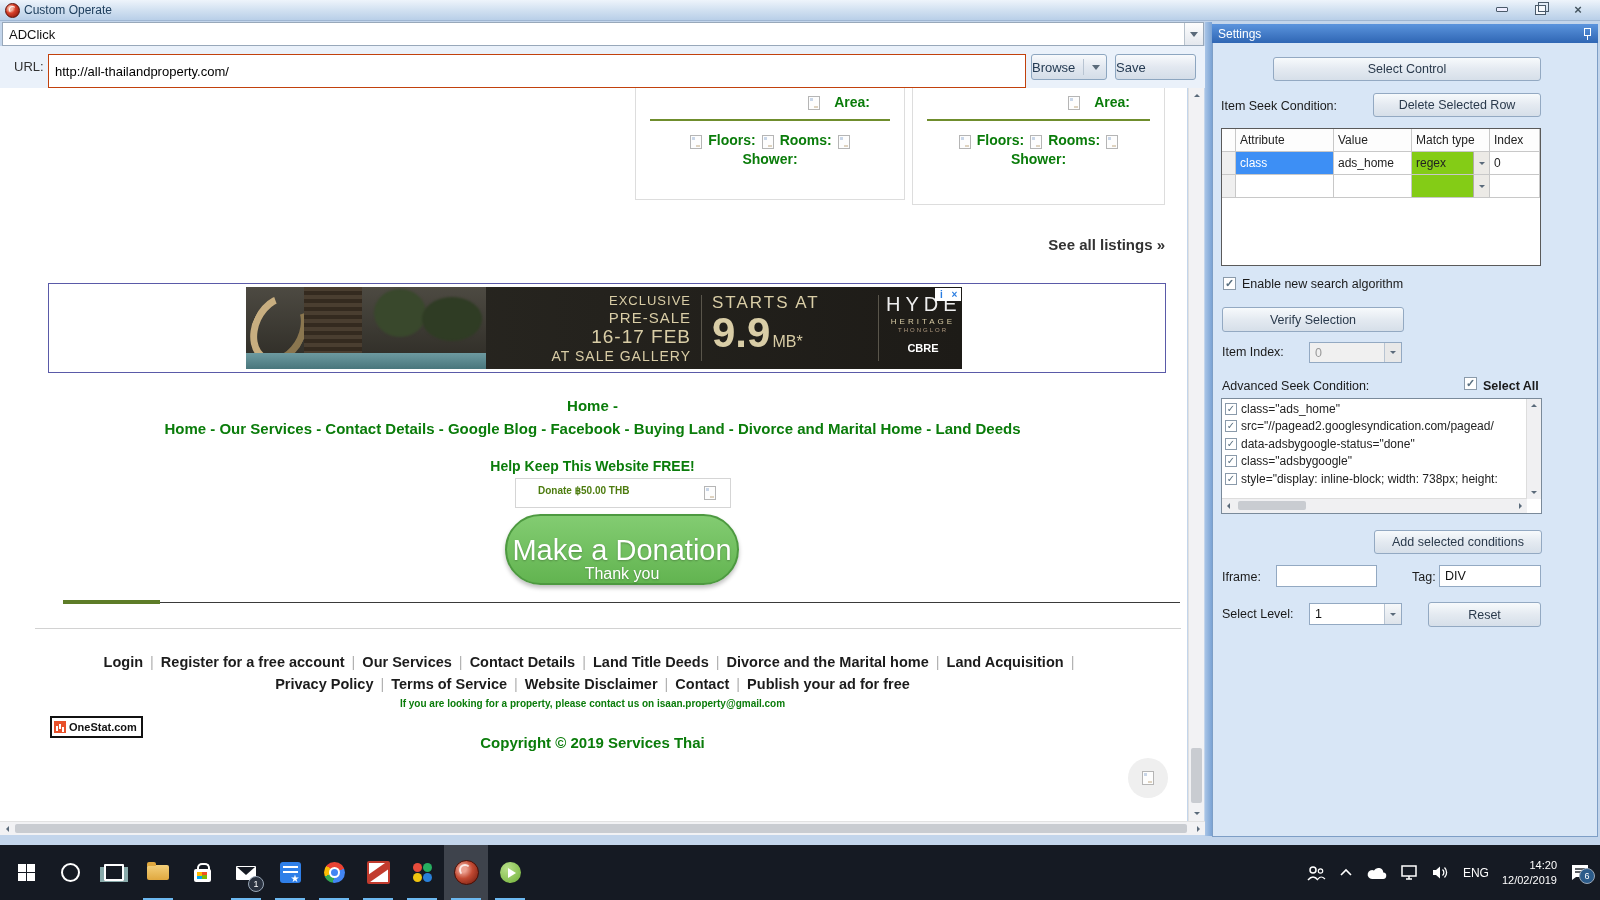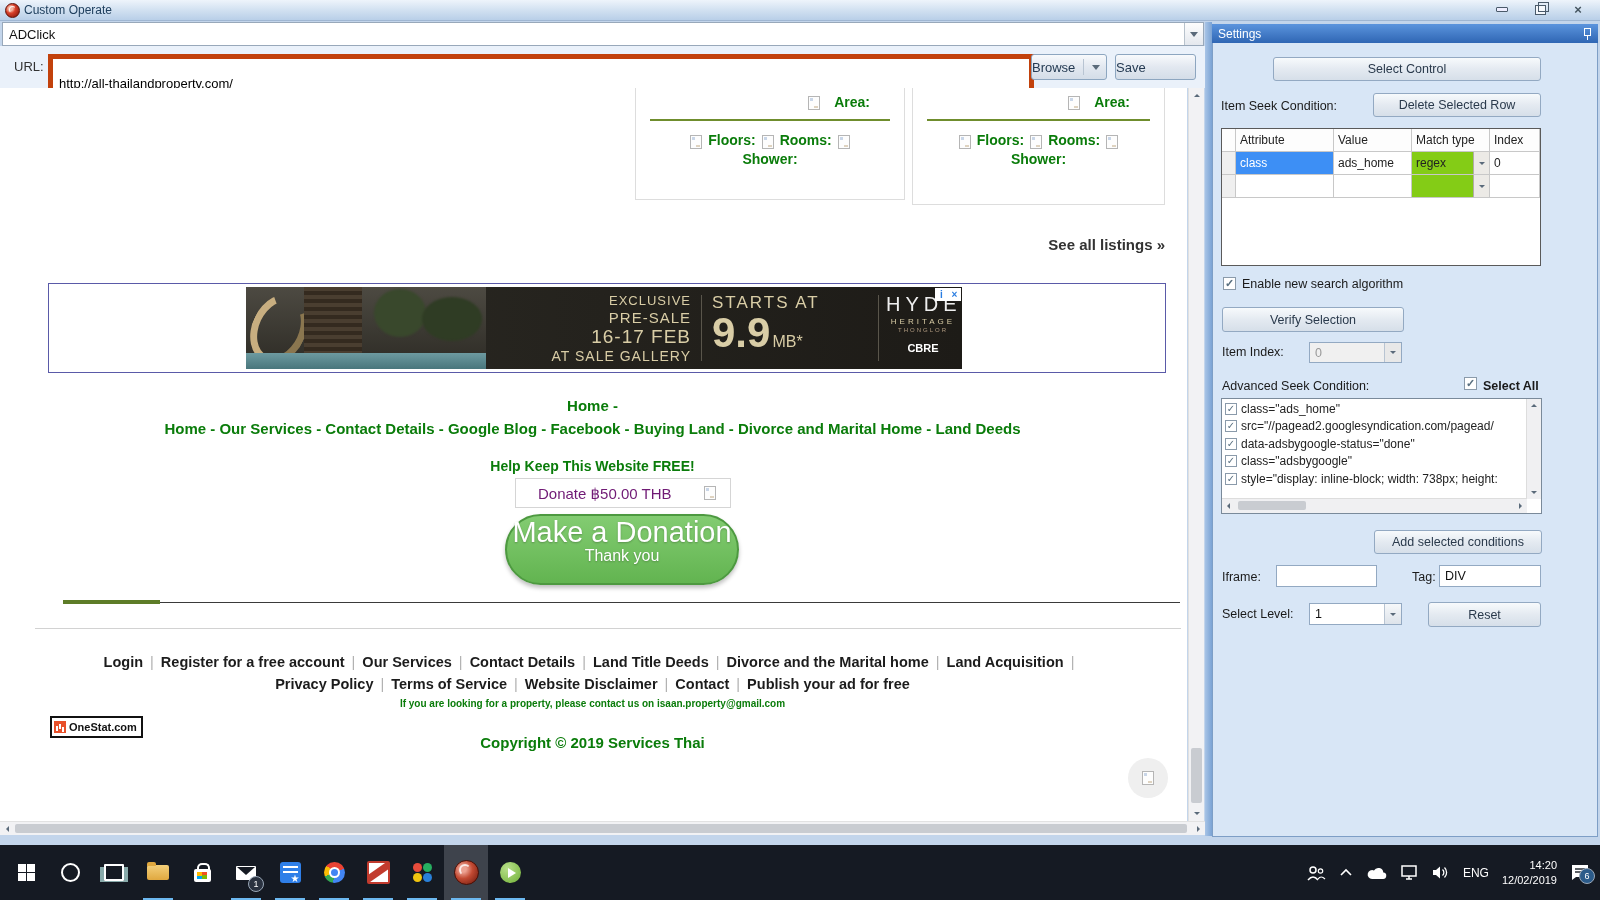--- a/index.html
+++ b/index.html
@@ -27,22 +27,22 @@
   .combo-arrow{position:absolute;right:0;top:0;width:18px;height:100%;border-left:1px solid #b8c2cc;
     background:linear-gradient(#fdfdfd,#e4e8ee);display:flex;align-items:center;justify-content:center;}
   .tri-down{width:0;height:0;border-left:4px solid transparent;border-right:4px solid transparent;border-top:5px solid #5a6a7a;}
   .tri-up{width:0;height:0;border-left:4px solid transparent;border-right:4px solid transparent;border-bottom:5px solid #5a6a7a;}
   .tri-left{width:0;height:0;border-top:4px solid transparent;border-bottom:4px solid transparent;border-right:5px solid #5a6a7a;}
   .tri-right{width:0;height:0;border-top:4px solid transparent;border-bottom:4px solid transparent;border-left:5px solid #5a6a7a;}
 
   
   .url-row{position:absolute;left:0;top:46px;width:1205px;height:42px;background:#eaf1fa;}
   .url-label{position:absolute;left:14px;top:13px;font-size:13px;color:#333;}
-  .url-input{position:absolute;left:48px;top:8px;width:964px;height:24px;border:5px solid #c2410c;background:#fff;
-    font-family:"Liberation Sans",sans-serif;font-size:13px;padding:12px 6px;box-sizing:content-box;}
+  .url-input{position:absolute;left:48px;top:8px;width:964px;height:24px;border:1px solid #c2410c;background:#fff;
+    font-family:"Liberation Sans",sans-serif;font-size:13px;padding:4px 6px;box-sizing:content-box;}
   .btn{background:linear-gradient(#f8fafc,#e2e8f0 50%,#d4dde8);border:1px solid #8da6c0;border-radius:3px;
     color:#243a52;font-size:13px;display:flex;align-items:center;justify-content:flex-start;box-sizing:border-box;}
   .browse-btn{position:absolute;left:1031px;top:8px;width:76px;height:26px;gap:8px;}
   .browse-btn .divline{width:1px;height:16px;background:#b8c4d2;}
   .save-btn{position:absolute;left:1115px;top:8px;width:81px;height:26px;}
 
   
   .viewport{position:absolute;left:0;top:88px;width:1187px;height:733px;background:#fff;overflow:hidden;}
   .green{color:#0a7c0a;font-weight:bold;}
   .broken-img{display:inline-block;width:10px;height:12px;border:1px solid #b5b5b5;background:#fdfdfd;position:relative;vertical-align:middle;}
@@ -89,25 +89,25 @@
   .brand .b4{font-size:11px;font-weight:bold;margin-top:9px;color:#fff;}
   .adchoices{position:absolute;right:1px;top:1px;display:flex;}
   .adc{width:13px;height:13px;background:#fff;color:#2a7de1;font-size:10px;font-weight:bold;
     display:flex;align-items:center;justify-content:center;}
 
   .nav-top{position:absolute;left:0;top:309px;width:1185px;text-align:center;font-size:15px;}
   .nav-links{position:absolute;left:0;top:332px;width:1185px;text-align:center;font-size:15px;}
   .nav-links .navlink,.nav-top{cursor:default;}
   .donate-head{position:absolute;left:0;top:370px;width:1185px;text-align:center;font-size:14px;}
   .donate-box{position:absolute;left:515px;top:390px;width:216px;height:30px;border:1px solid #d5d5d5;background:#fff;box-sizing:border-box;}
-  .donate-box .amt{position:absolute;left:22px;top:6px;font-size:15px;font-weight:normal;color:#701a75;}
+  .donate-box .amt{position:absolute;left:22px;top:6px;font-size:10px;font-weight:bold;color:#4d7c0f;}
   .donate-box .broken-img{position:absolute;right:14px;top:7px;}
   .donate-btn{position:absolute;left:505px;top:426px;width:234px;height:71px;border-radius:38px;
     background:linear-gradient(#83cc72,#62b450);border:2px solid #4d9940;box-shadow:0 3px 4px rgba(0,0,0,.25);
-    display:flex;flex-direction:column;align-items:center;justify-content:flex-start;color:#fff;box-sizing:border-box;}
+    display:flex;flex-direction:column;align-items:center;justify-content:flex-end;color:#fff;box-sizing:border-box;}
   .donate-btn .big{font-size:29px;text-shadow:0 1px 2px rgba(0,0,0,.25);}
   .donate-btn .small{font-size:16px;margin-top:-2px;text-shadow:0 1px 2px rgba(0,0,0,.25);}
 
   .rule-green{position:absolute;left:63px;top:512px;width:97px;height:4px;background:#5d7c27;}
   .rule-dark{position:absolute;left:63px;top:514px;width:1117px;height:1px;background:#3a3a3a;}
   .rule-light{position:absolute;left:35px;top:540px;width:1146px;height:1px;background:#d2d2d2;}
 
   .footer-row{position:absolute;left:0;width:1185px;text-align:center;font-size:14.5px;font-weight:bold;color:#1c1c1c;}
   .footer-row1{top:566px;}
   .footer-row2{top:588px;}

